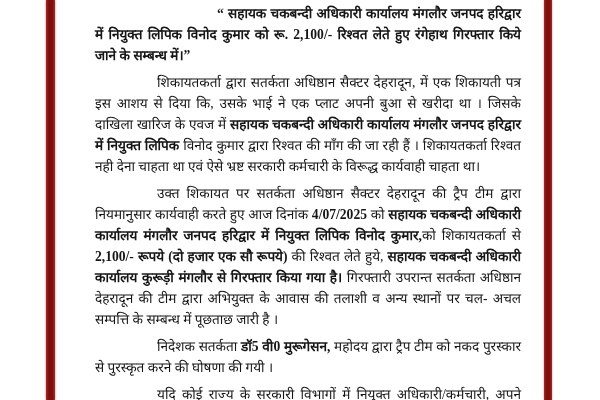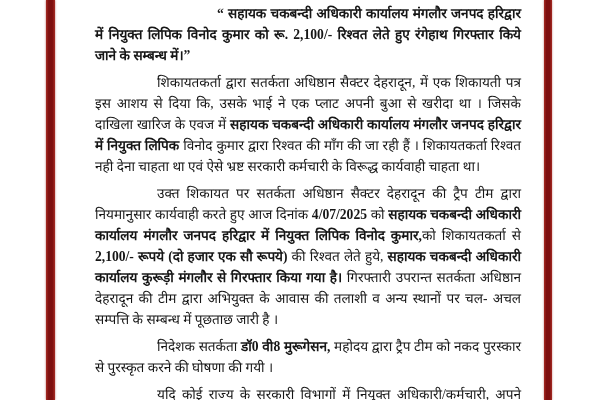--- a/index.html
+++ b/index.html
@@ -50,16 +50,16 @@
 </head>
 <body>
 
 <div class="page">
   <div class="bar bar-left"></div>
   <div class="bar bar-right"></div>
   <div class="doc">
       <p class="subject"><span class="run-bold">“ सहायक चकबन्दी अधिकारी कार्यालय मंगलौर जनपद हरिद्वार में नियुक्त लिपिक विनोद कुमार को रू. 2,100/- रिश्वत लेते हुए रंगेहाथ गिरफ्तार किये जाने के सम्बन्ध में।”</span></p>
       <p><span>शिकायतकर्ता द्वारा सतर्कता अधिष्ठान सैक्टर देहरादून, में एक शिकायती पत्र इस आशय से दिया कि, उसके भाई ने एक प्लाट अपनी बुआ से खरीदा था । जिसके दाखिला खारिज के एवज में </span><span class="run-bold">सहायक चकबन्दी अधिकारी कार्यालय मंगलौर जनपद हरिद्वार में नियुक्त लिपिक</span><span> विनोद कुमार द्वारा  रिश्वत की माँग की जा रही हैं । शिकायतकर्ता रिश्वत नही देना चाहता था एवं ऐसे भ्रष्ट सरकारी कर्मचारी के विरूद्ध कार्यवाही चाहता था।</span></p>
       <p><span>उक्त शिकायत पर सतर्कता अधिष्ठान सैक्टर देहरादून की ट्रैप टीम द्वारा नियमानुसार कार्यवाही करते हुए आज दिनांक </span><span class="run-bold">4/07/2025</span><span> को </span><span class="run-bold">सहायक चकबन्दी अधिकारी कार्यालय मंगलौर जनपद हरिद्वार में नियुक्त लिपिक विनोद कुमार,</span><span>को शिकायतकर्ता से </span><span class="run-bold">2,100/- रूपये (दो हजार एक सौ रूपये)</span><span> की रिश्वत लेते हुये, </span><span class="run-bold">सहायक चकबन्दी अधिकारी कार्यालय कुरूड़ी मंगलौर से गिरफ्तार किया गया है।</span><span> गिरफ्तारी उपरान्त सतर्कता अधिष्ठान देहरादून की टीम द्वारा अभियुक्त के आवास की तलाशी व अन्य स्थानों पर चल- अचल सम्पत्ति के सम्बन्ध में पूछताछ जारी है ।</span></p>
-      <p><span>निदेशक सतर्कता </span><span class="run-bold">डॉ0 वी8 मुरूगेसन,</span><span> महोदय द्वारा ट्रैप टीम को नकद पुरस्कार से पुरस्कृत करने की घोषणा की गयी ।</span></p>
+      <p><span>निदेशक सतर्कता </span><span class="run-bold">डॉ5 वी0 मुरूगेसन,</span><span> महोदय द्वारा ट्रैप टीम को नकद पुरस्कार से पुरस्कृत करने की घोषणा की गयी ।</span></p>
       <p><span>यदि कोई राज्य के सरकारी विभागों में नियुक्त अधिकारी/कर्मचारी, अपने पदीय कार्य के सम्पादन में किसी प्रकार का दबाव बनाकर रिश्वत की मांग करता है तथा उसके द्वारा आय से अधिक अवैध सम्पत्ति अर्जित की गयी हो, तो इस सम्बन्ध में सतर्कता अधिष्ठान के टोल फ्री टैलीफोन नम्बर </span></p>
     </div>
 </div>
 
 </body></html>

